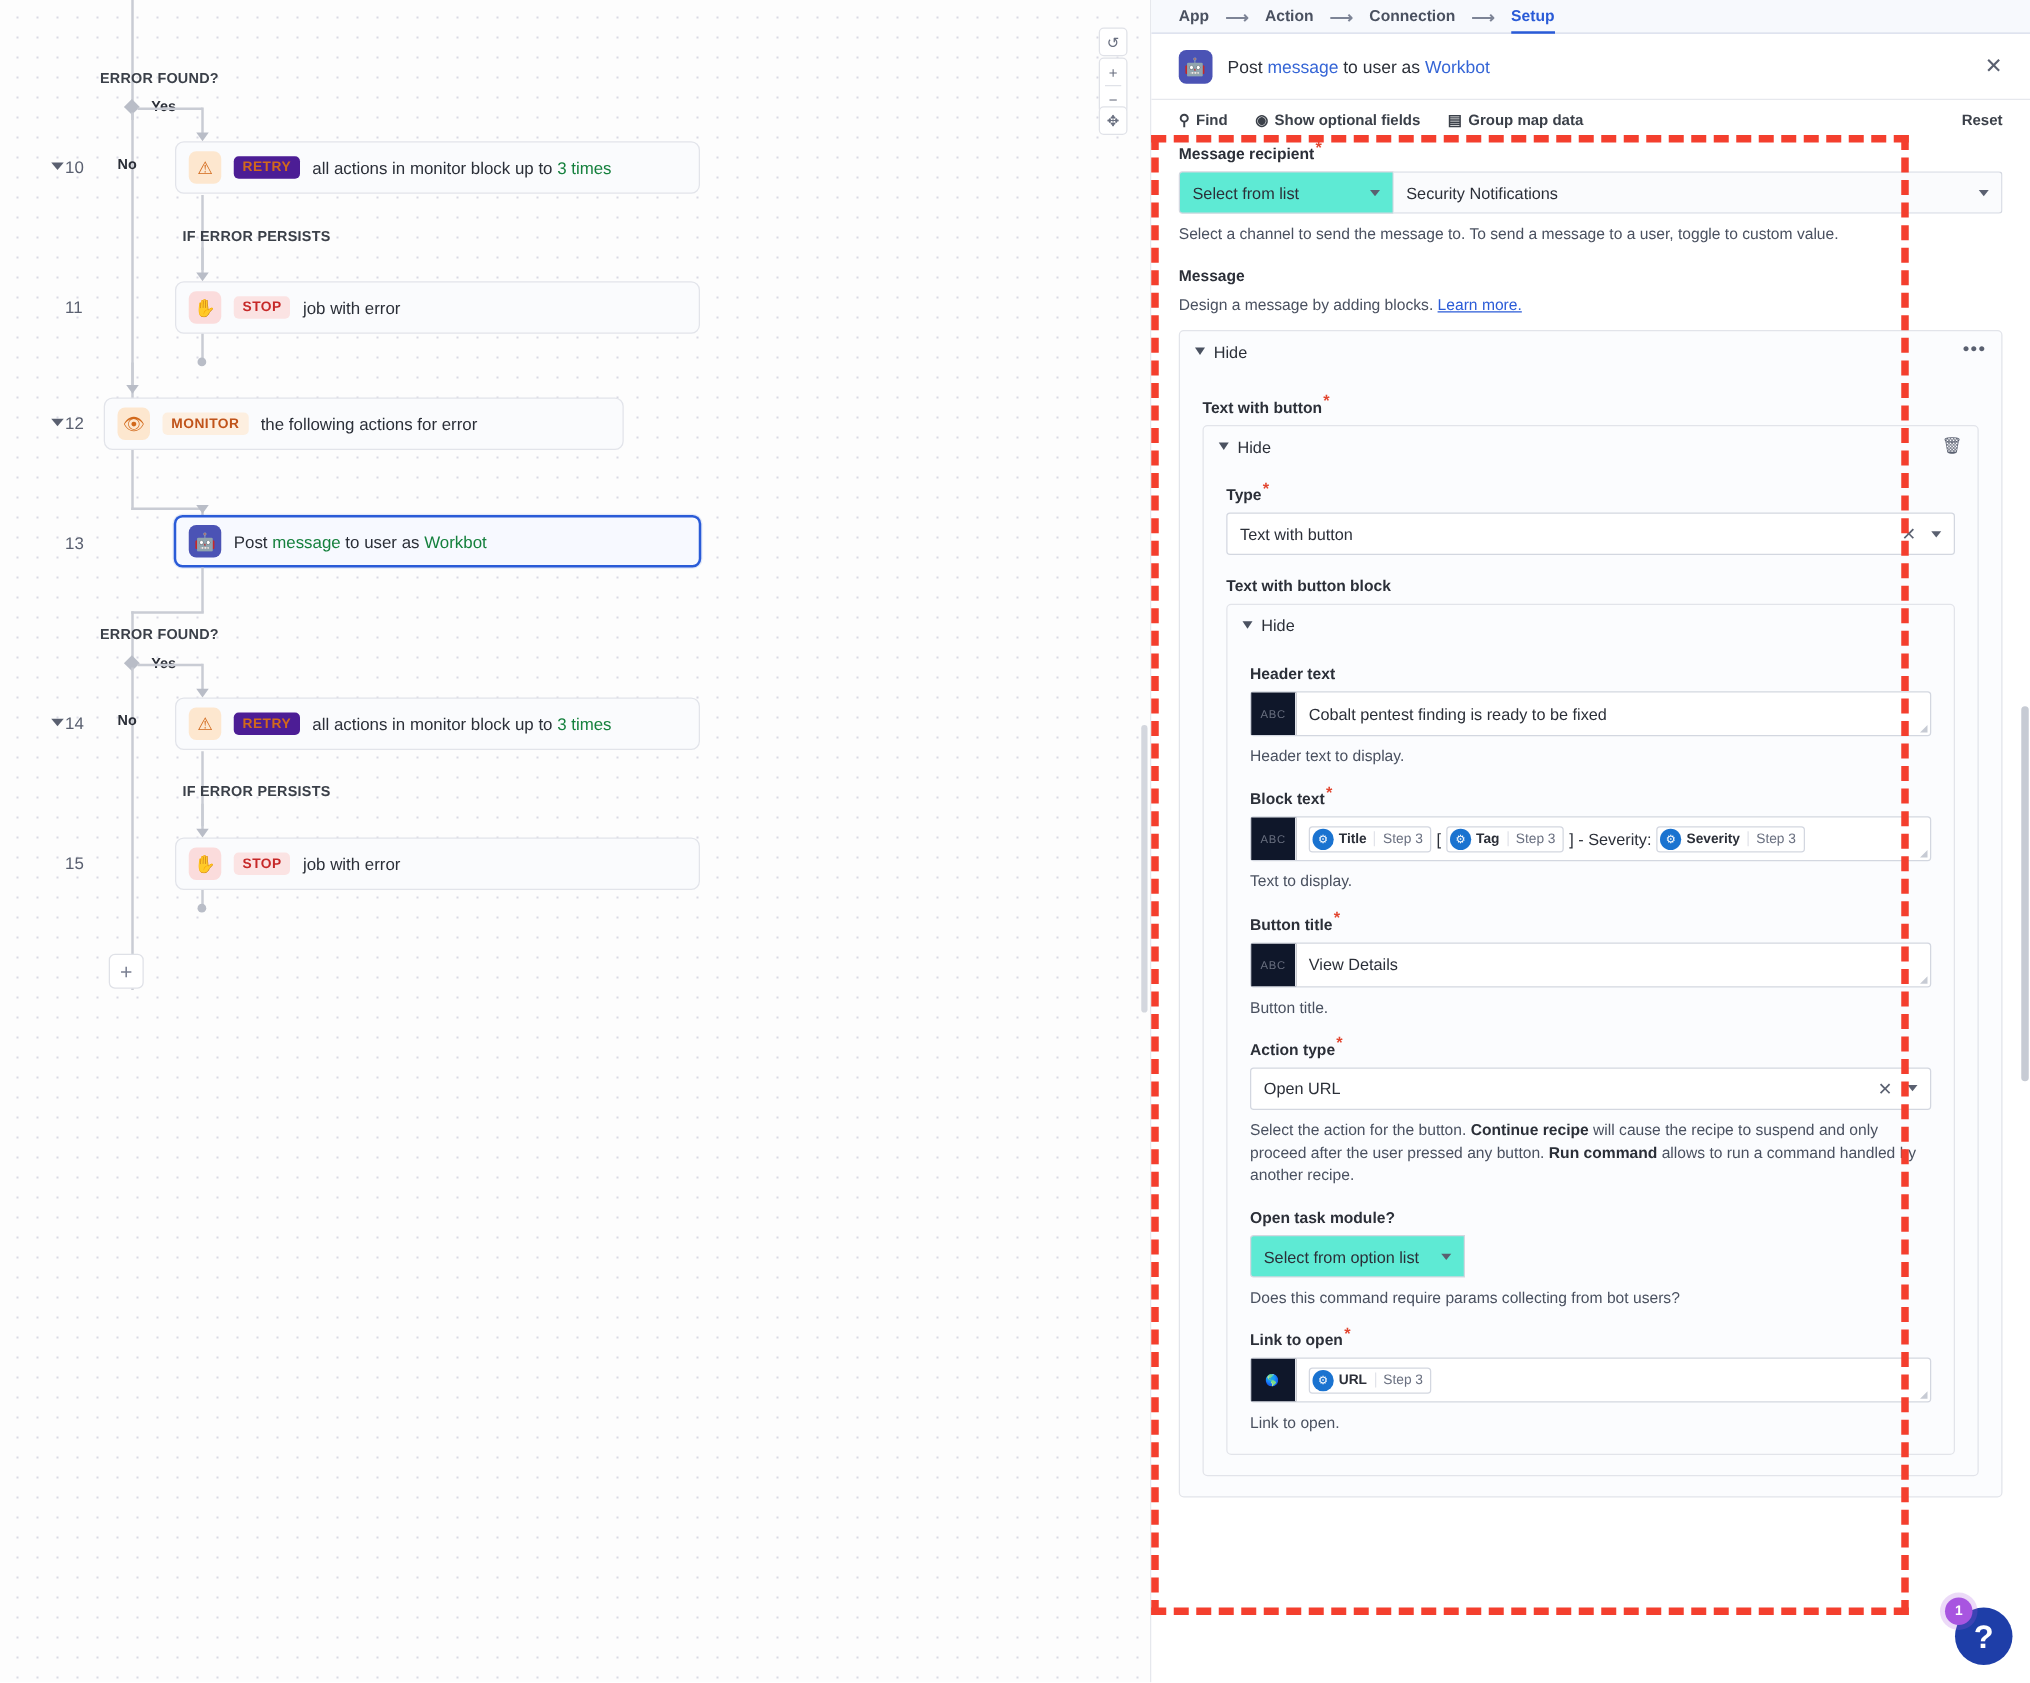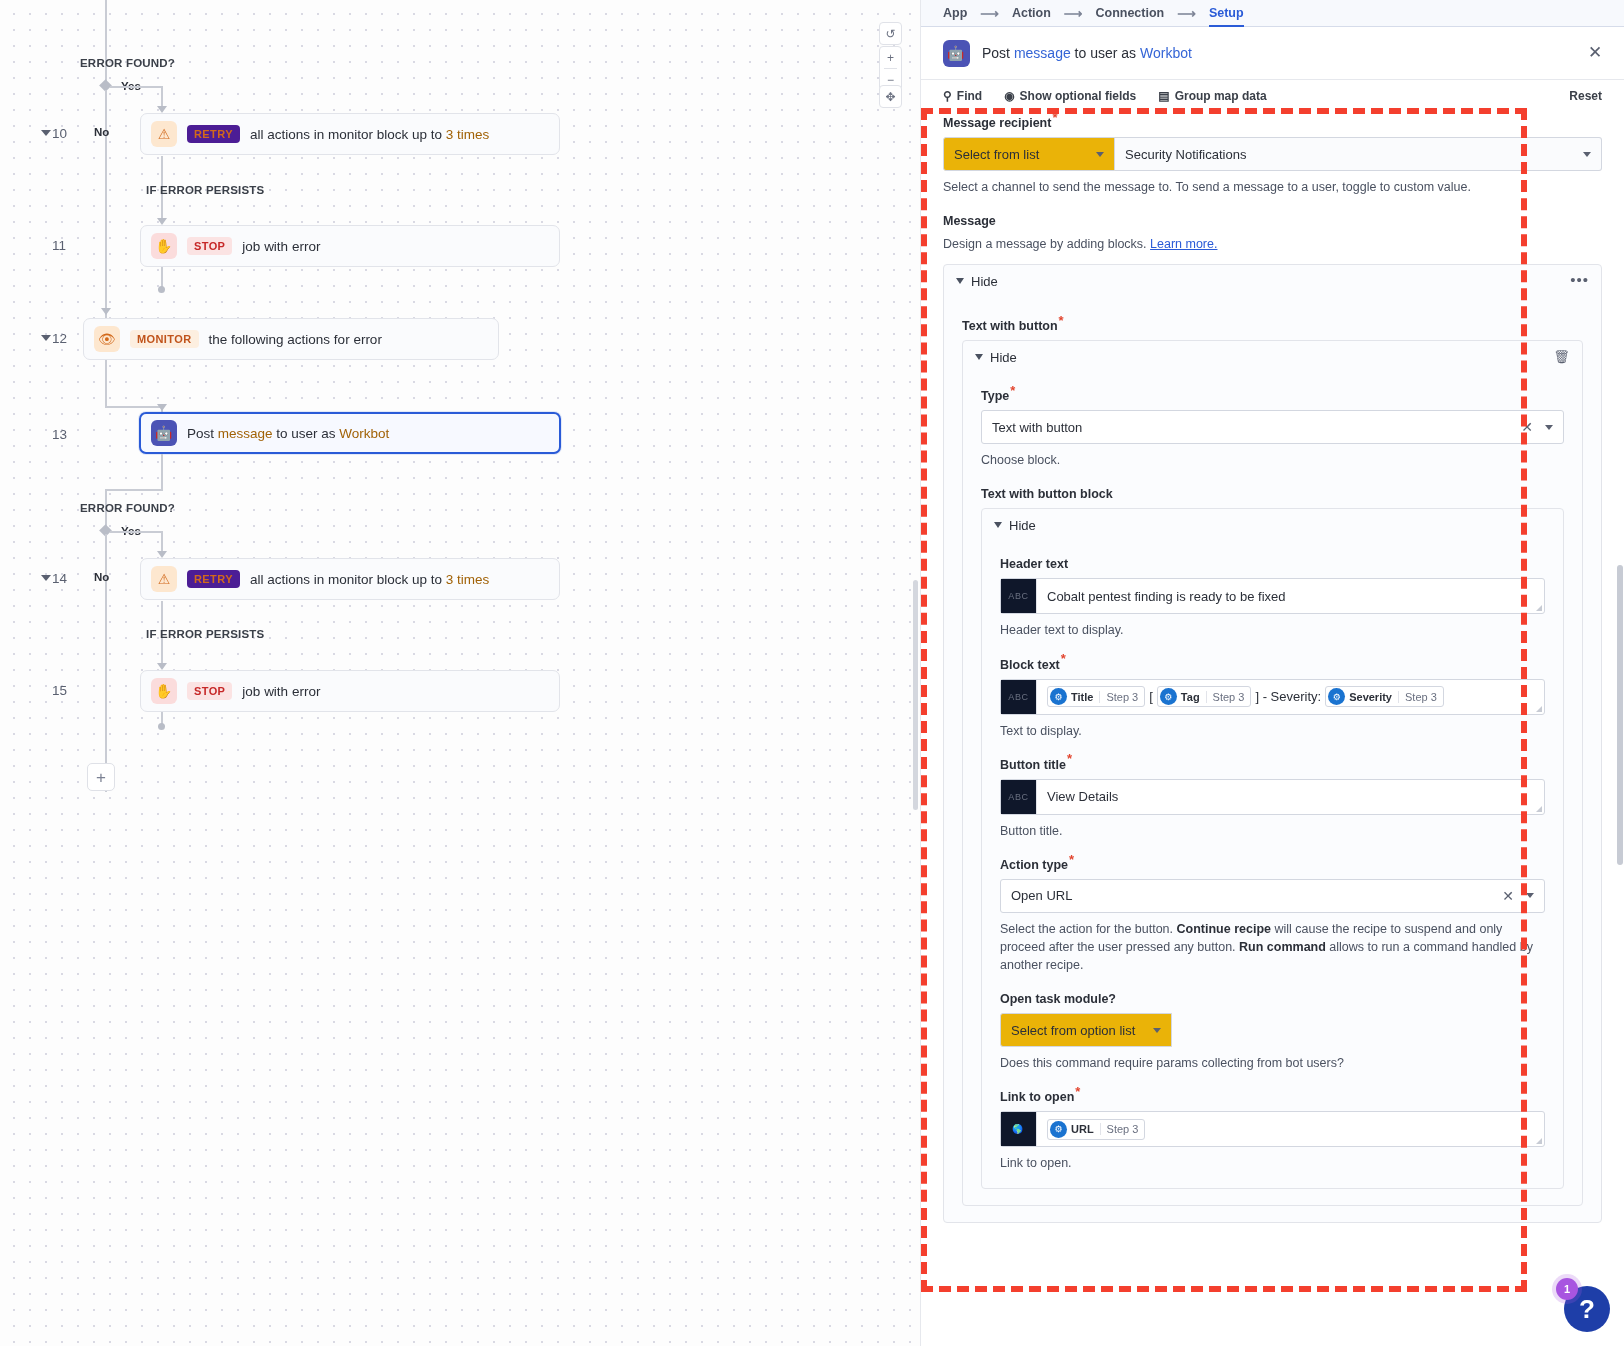--- a/index.html
+++ b/index.html
@@ -116,21 +116,21 @@
     font-size: 11px;
     font-weight: 700;
     letter-spacing: .4px;
     padding: 3px 7px;
     border-radius: 4px;
   }
   .tag-retry { background: #4c1d95; color: #d2691b; }
   .tag-stop  { background: #fbe3e3; color: #c62828; }
   .tag-monitor { background: #fdefe0; color: #c0531a; }
   .node-text { font-size: 13.5px; color: #2b2f38; white-space: nowrap; }
-  .node-text .lnk { color: #a16207; margin-top: 40px; }
+  .node-text .lnk { color: #15803d; margin-top: 40px; }
 
   .plus-node {
     position: absolute;
     width: 28px; height: 28px;
     border: 1px solid #dfe1e7;
     border-radius: 5px;
     background: #fff;
     display: flex; align-items: center; justify-content: center;
     color: #7b8193;
     font-size: 17px;
@@ -234,21 +234,21 @@
   }
   .req { color: #e2452f; font-size: 13px; vertical-align: super; line-height: 0; margin-left: 1px; }
   .hint { font-size: 12.5px; color: #4a5160; margin: 7px 0 0 0; line-height: 1.45; }
   .hint a { color: #2a5bd7; }
   .hint b { font-weight: 700; color: #2b2f38; }
 
   .row2 { display: flex; }
   .sel {
     height: 34px;
     border: 1px solid #d3d7e0;
-    background: #eab308;
+    background: #5eead4;
     display: flex; align-items: center;
     padding: 0 10px;
     font-size: 13px;
     color: #2b2f38;
     position: relative;
   }
   .sel .caret {
     margin-left: auto;
     width: 0; height: 0;
     border-left: 4px solid transparent;
@@ -599,21 +599,20 @@
                 </div>
                 <div class="card-body">
 
                   <div class="field">
                     <span class="lbl"><span>Type</span><span class="req">*</span></span>
                     <div class="combo">
                       <span>Text with button</span>
                       <span class="clear">✕</span>
                       <span class="caret"></span>
                     </div>
-                    <div class="hint">Choose block.</div>
                   </div>
 
                   <div class="field">
                     <span class="lbl">Text with button block</span>
                     <div class="section-card" style="margin-top:4px;">
                       <div class="card-head">
                         <span class="tri"></span>
                         <span>Hide</span>
                       </div>
                       <div class="card-body">

